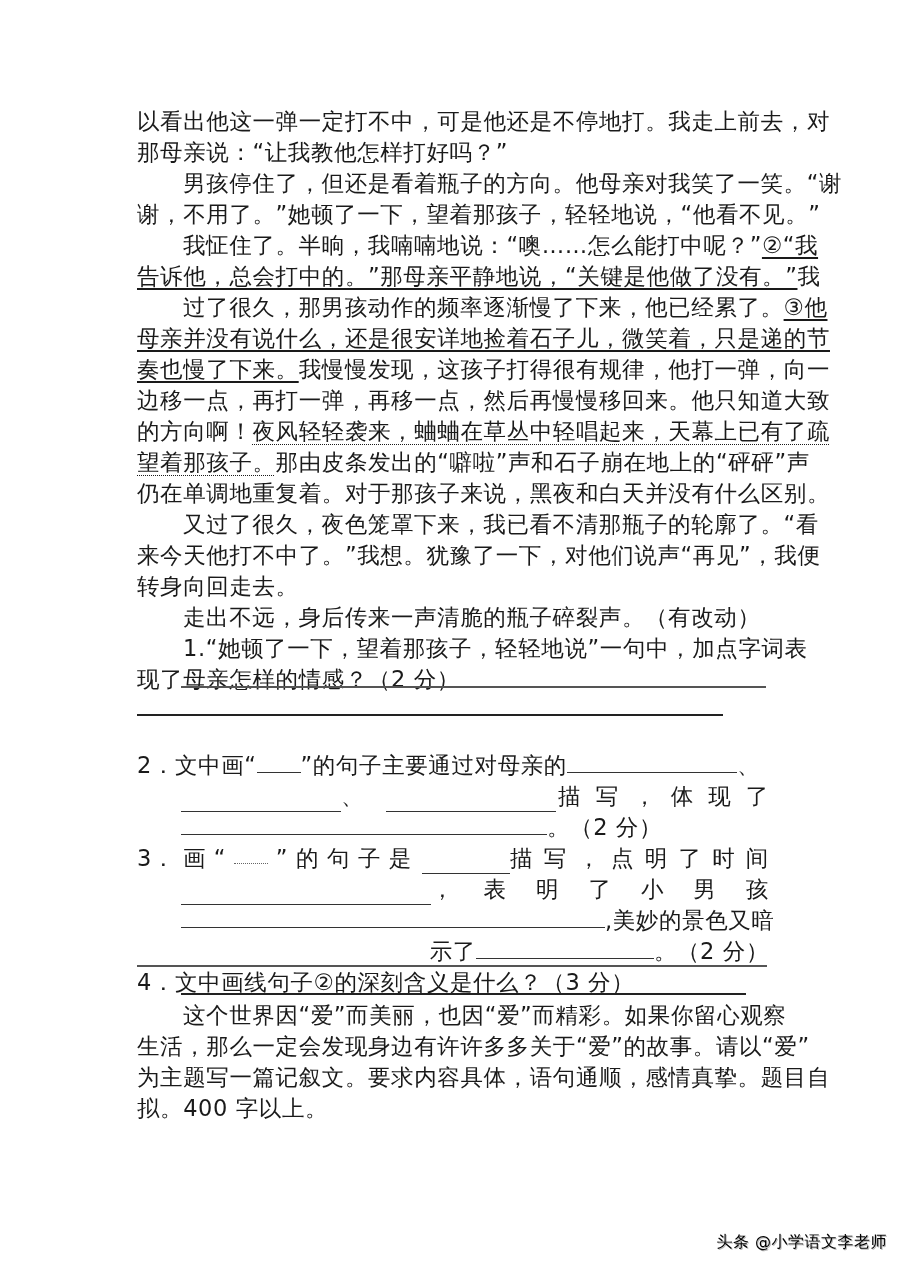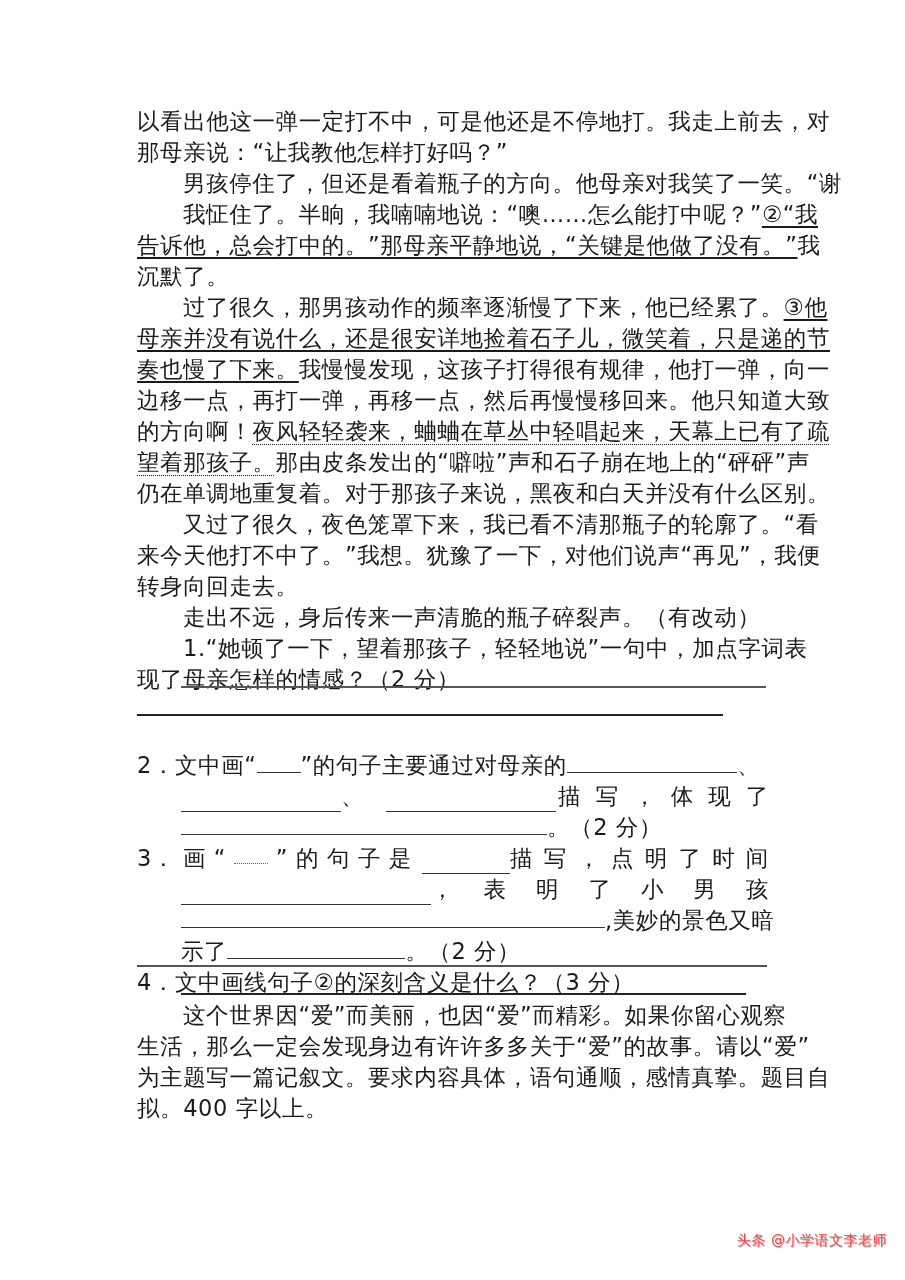--- a/index.html
+++ b/index.html
@@ -6,39 +6,39 @@
     body { width: 905px; height: 1280px; position: relative; overflow: hidden;
            font-family: "DejaVu Sans", "Liberation Sans", sans-serif; color: #1a1a1a; }
     .page { position: absolute; left: 137px; top: 106px; width: 632px; }
     .line { height: 31px; line-height: 31px; font-size: 22.5px; white-space: nowrap; letter-spacing: 0.6px; }
     .indent { padding-left: 46px; }
     .ul { text-decoration: underline; text-decoration-thickness: 1.5px; text-underline-offset: 4px; }
     .wavy { text-decoration: underline dotted; text-decoration-thickness: 1px; text-underline-offset: 5px; }
     .blank { display: inline-block; border-bottom: 1.2px solid #333; height: 22px; vertical-align: baseline; }
     .rule { position: absolute; height: 1.5px; background: #555; }
     .title-strong { font-weight: bold; }
-    .watermark { position: absolute; right: 18px; top: 1232px; font-size: 14px; color: #ef4444;
+    .watermark { position: absolute; right: 18px; top: 1232px; font-size: 16px; color: #000000;
                  text-shadow: 1px 1px 0 #bbb; letter-spacing: 0.5px; }
   </style>
 </head>
 <body>
 
 <div class="page">
 
   <div class="line">以看出他这一弹一定打不中，可是他还是不停地打。我走上前去，对</div>
   <div class="line">那母亲说：“让我教他怎样打好吗？”</div>
   <div class="line indent">男孩停住了，但还是看着瓶子的方向。他母亲对我笑了一笑。“谢</div>
+  <div class="line">谢，不用了。”她顿了一下，望着那孩子，轻轻地说，“他看不见。”</div>
 
   <div class="line indent">
     <span>我怔住了。半晌，我喃喃地说：“噢……怎么能打中呢？”</span><span class="ul">②“我</span>
   </div>
   <div class="line">
     <span class="ul">告诉他，总会打中的。”那母亲平静地说，“关键是他做了没有。”</span><span>我</span>
   </div>
-  <div class="line">沉默了。</div>
 
   <div class="line indent">
     <span>过了很久，那男孩动作的频率逐渐慢了下来，他已经累了。</span><span class="ul">③他</span>
   </div>
   <div class="line">
     <span class="ul">母亲并没有说什么，还是很安详地捡着石子儿，微笑着，只是递的节</span>
   </div>
   <div class="line">
     <span class="ul">奏也慢了下来。</span><span>我慢慢发现，这孩子打得很有规律，他打一弹，向一</span>
   </div>
@@ -116,21 +116,21 @@
         <span>明</span>
         <span>了</span>
         <span>小</span>
         <span>男</span>
         <span>孩</span>
     </span>
   </div>
   <div class="line" style="padding-left:44px;">
     <span class="blank" style="width:424px;"></span><span>,美妙的景色又暗</span>
   </div>
-  <div class="line" style="padding-left:44px;">
+  <div class="line" style="padding-left:44px;text-align:right;">
     <span>示了</span><span class="blank" style="width:178px;"></span><span>。（2 分）</span>
   </div>
 
   <div class="line">4．文中画线句子②的深刻含义是什么？（3 分）</div>
 </div>
 
 <div class="rule" style="left:137px; top:965px; width:630px;"></div>
 <div class="rule" style="left:181px; top:993px; width:565px; background:#222;"></div>
 
 <div style="position:absolute; left:137px; top:1000px; width:632px;">

